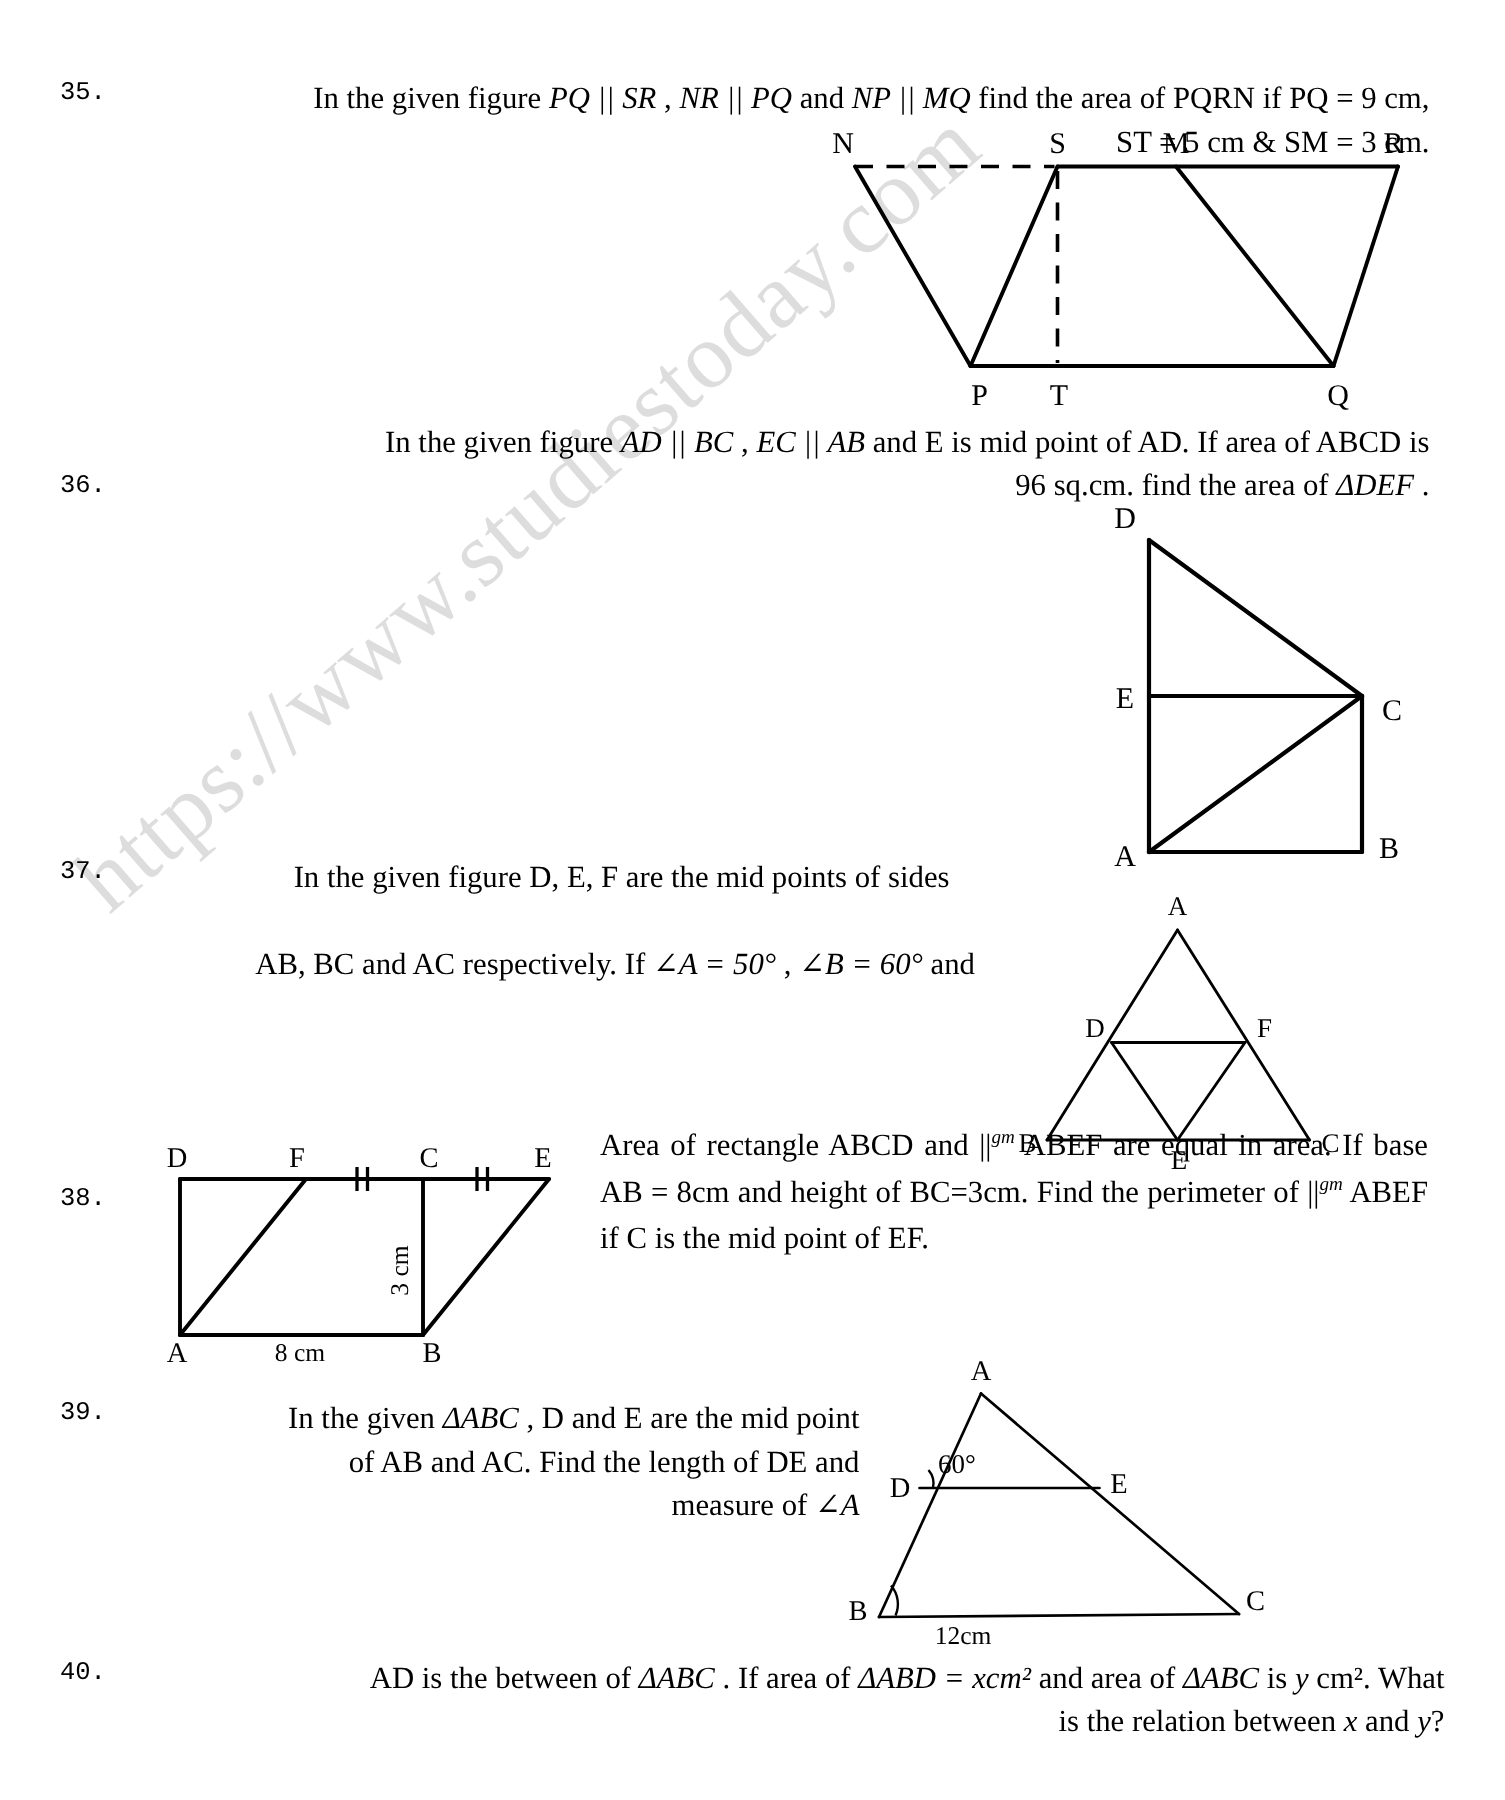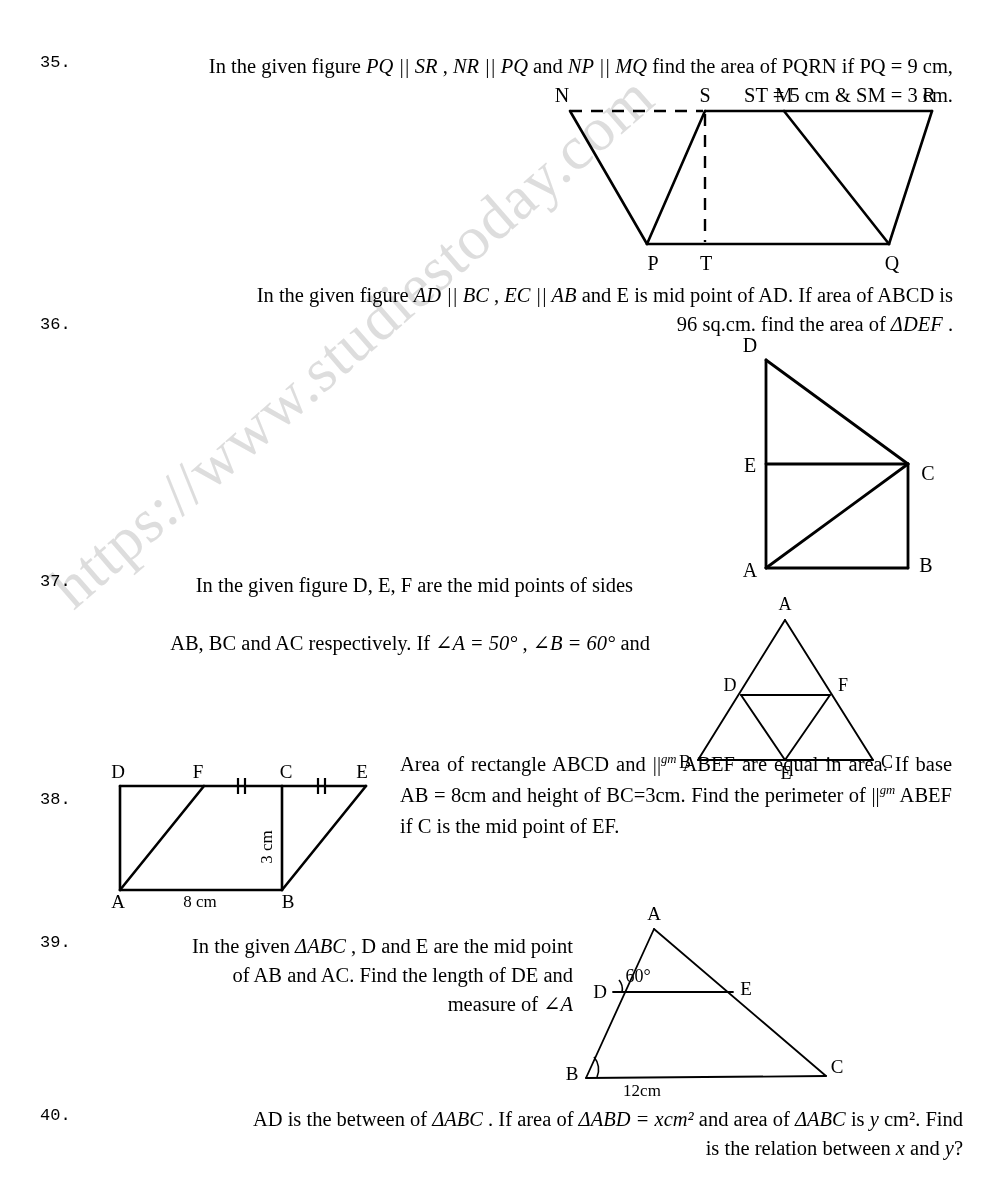--- a/index.html
+++ b/index.html
@@ -226,17 +226,17 @@
 
       <g stroke="#000" stroke-width="1.6" fill="none">
         <path d="M62,92 A14,14 0 0 0 59,80"></path>
         <path d="M37,177 A19,19 0 0 0 34,157"></path>
       </g>
     </svg>
   </div>
 
   <div class="qnum" style="left:40px; top:1105px;">40.</div>
   <div class="qtext" style="left:113px; top:1105px; width:850px;">
-    <span>AD is the between of </span><i class="mv">ΔABC</i><span> . If area of </span><i class="mv">ΔABD = xcm²</i><span>  and area of </span><i class="mv">ΔABC</i><span>  is </span><i class="mv">y</i><span> cm². Find</span><br>
+    <span>AD is the between of </span><i class="mv">ΔABC</i><span> . If area of </span><i class="mv">ΔABD = xcm²</i><span>  and area of </span><i class="mv">ΔABC</i><span>  is </span><i class="mv">y</i><span> cm². What</span><br>
     <span>is the relation between </span><i class="mv">x</i><span> and </span><i class="mv">y</i><span>?</span>
   </div>
 
 </div>
 
 </body></html>

